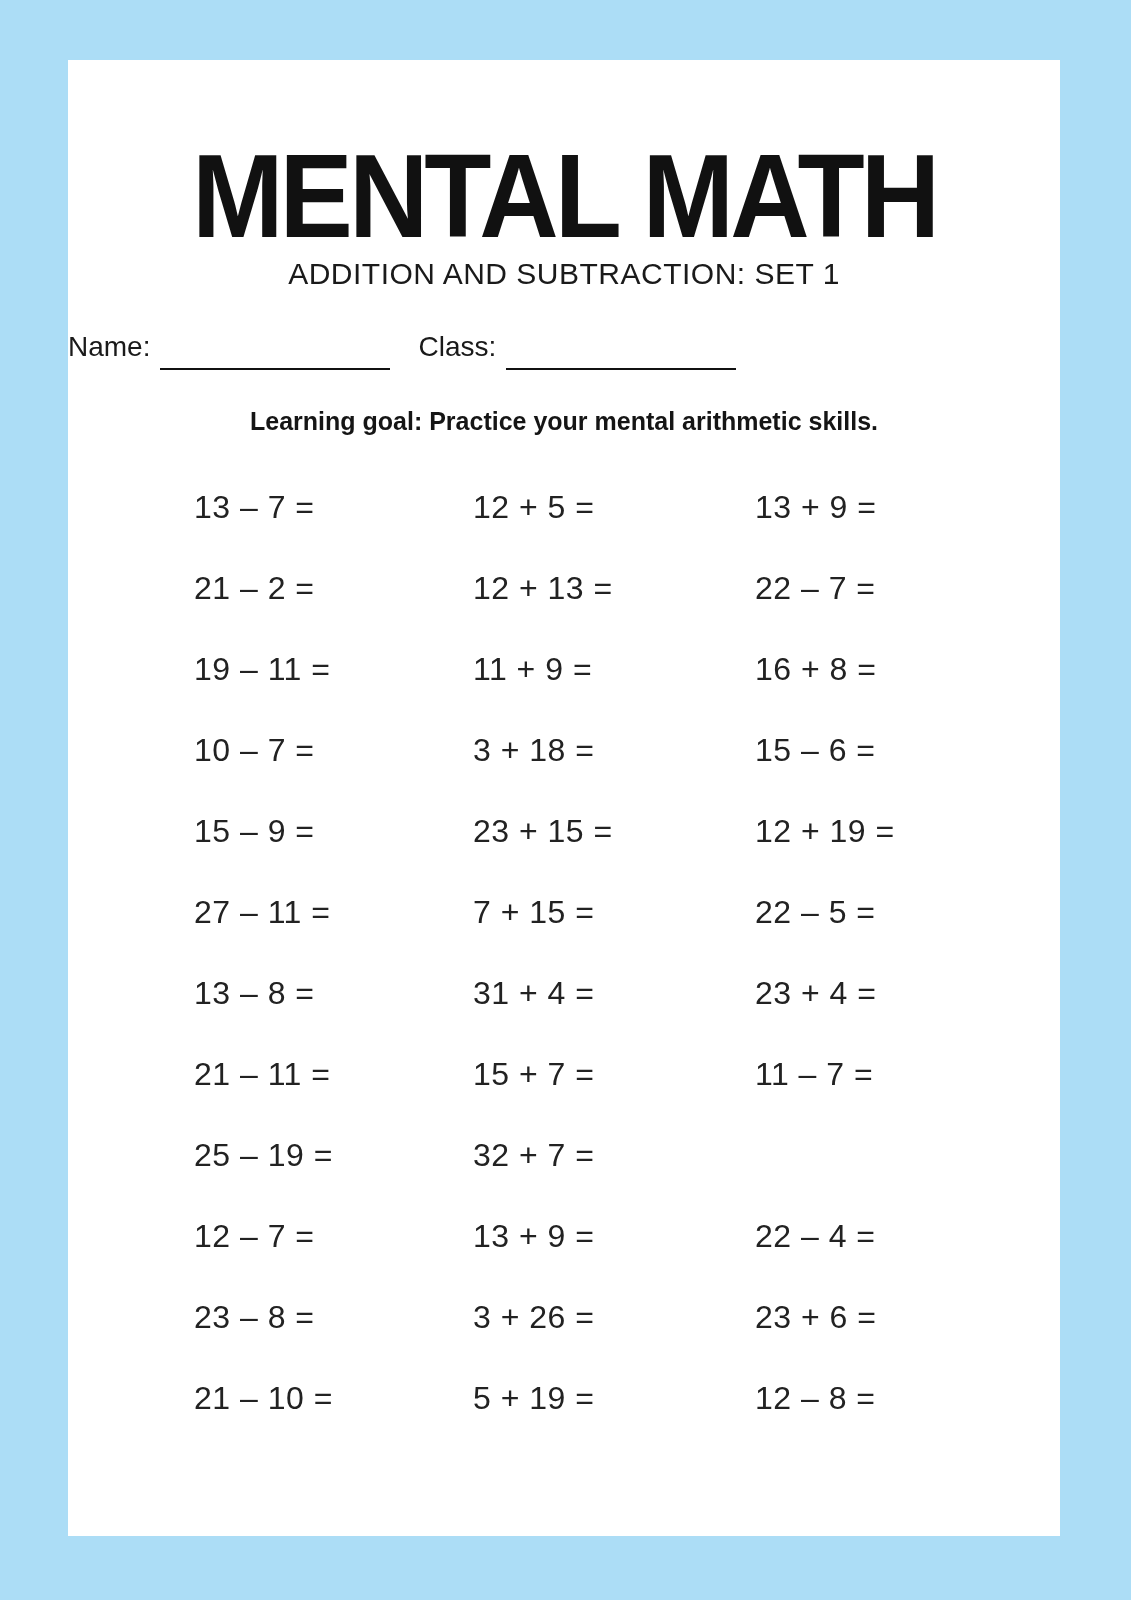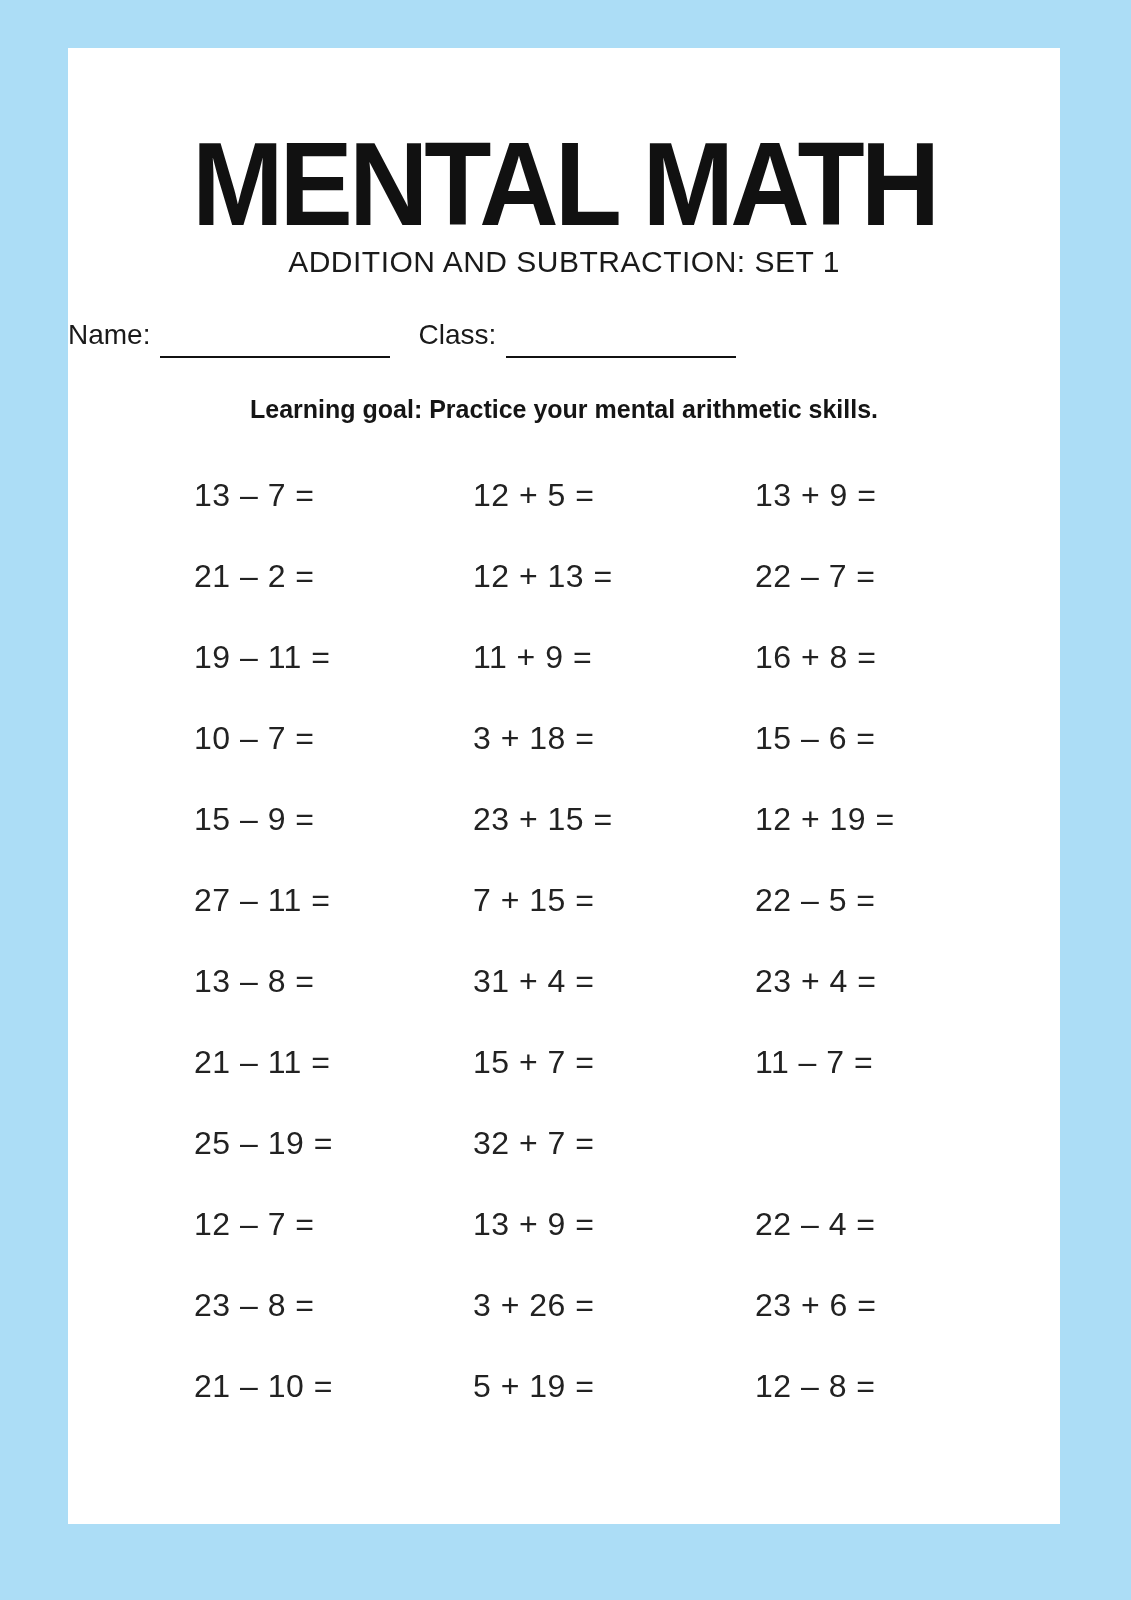--- a/index.html
+++ b/index.html
@@ -11,21 +11,21 @@
     height: 1600px;
     position: relative;
     background: #acddf6;
     font-family: "Liberation Sans", sans-serif;
     color: #1e1e1e;
     overflow: hidden;
   }
   .paper {
     position: absolute;
     left: 68px;
-    top: 48px;
+    top: 60px;
     width: 992px;
     height: 1476px;
     background: #ffffff;
     box-sizing: border-box;
     padding-top: 70px;
   }
   .title {
     margin: 0;
     text-align: center;
     font-size: 110px;

